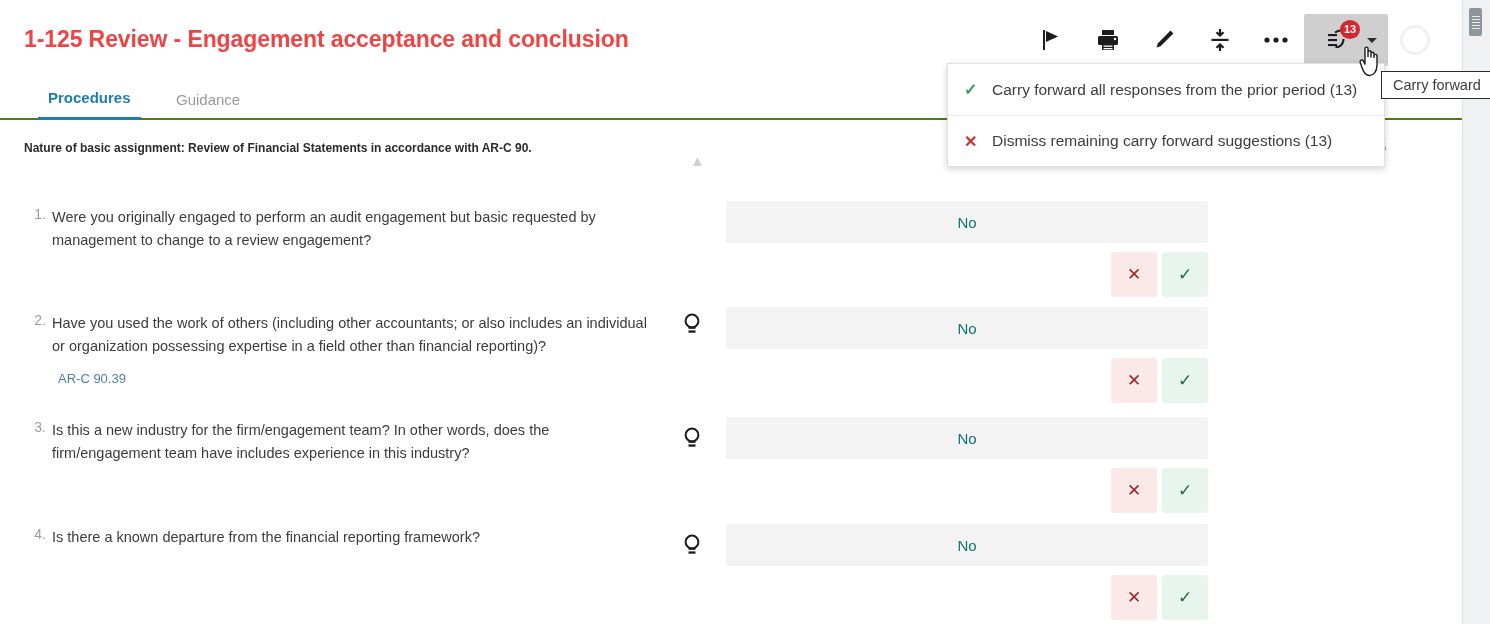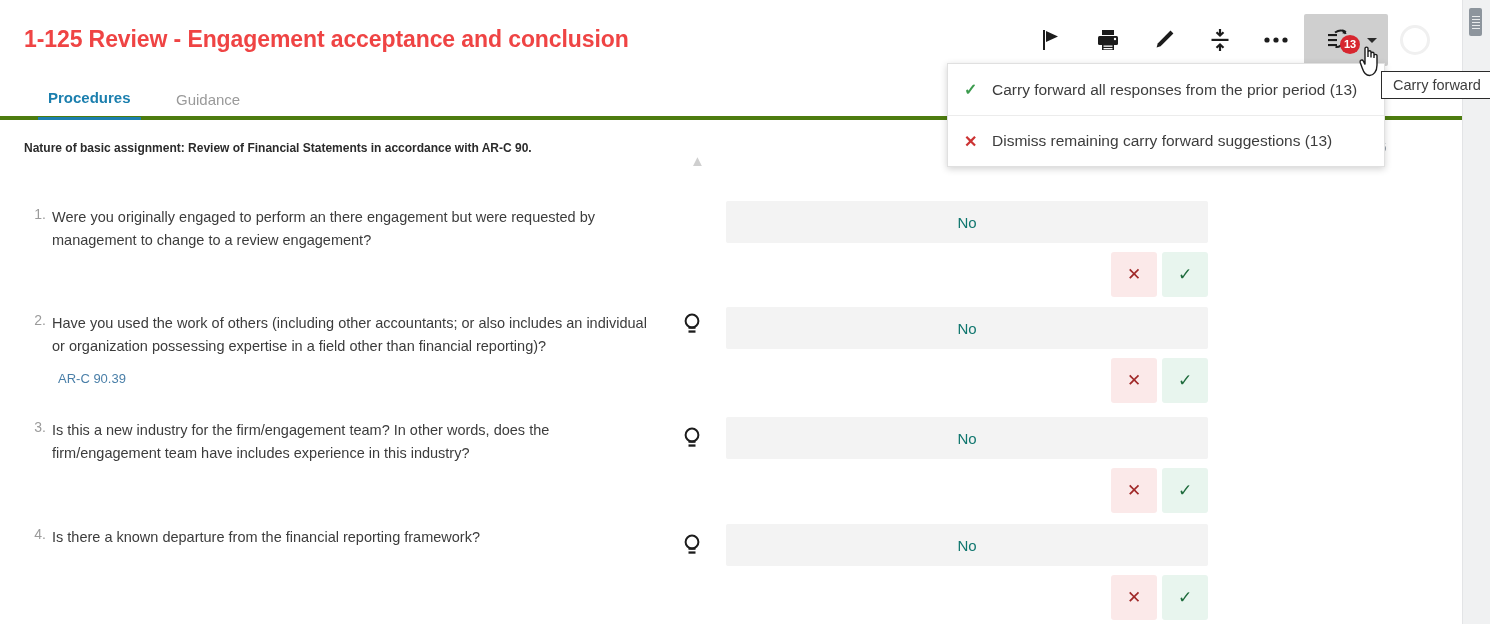--- a/index.html
+++ b/index.html
@@ -44,40 +44,39 @@
     justify-content: center; background: transparent; border: none;
     cursor: pointer; position: relative; color: #1c1c1c;
   }
   .tb-btn.active { background: #cfcfcf; border-radius: 2px; width: 84px; }
   .badge {
     position: absolute; top: 6px; left: 36px;
     min-width: 19px; height: 19px; padding: 0 4px;
     background: #d7262f; color: #fff; border-radius: 50%;
     font-size: 11px; font-weight: bold; line-height: 19px;
     text-align: center;
-    margin-top: 15px;
   }
   .caret-dn {
     position: absolute; right: 11px; top: 24px;
     width: 0; height: 0; border-left: 5px solid transparent;
     border-right: 5px solid transparent; border-top: 5px solid #2b2b2b;
   }
   .status-circle {
     width: 30px; height: 30px; border-radius: 50%;
     border: 3px solid #f0f0f0; margin-left: 12px;
   }
   .cursor-hand {
     position: absolute; left: 1358px; top: 44px; width: 26px; height: 34px;
     pointer-events: none; z-index: 60;
   }
 
   
   .tabs {
     position: absolute; top: 78px; left: 0; width: 1462px; height: 42px;
-    border-bottom: 4px solid #4d7c0f;
+    border-bottom: 2px solid #4d7c0f;
   }
   .tab {
     position: absolute; top: 0; height: 42px; padding: 0 10px;
     font-size: 15px; cursor: pointer; background: none; border: none;
     font-family: inherit;
   }
   .tab-procedures { left: 38px; color: #1b7fae; font-weight: bold;
     border-bottom: 3px solid #1b7fae; }
   .tab-guidance { left: 166px; color: #9a9a9a; }
 
@@ -244,21 +243,21 @@
     <button class="tab tab-procedures">Procedures</button>
     <button class="tab tab-guidance">Guidance</button>
   </div>
 
   <div class="content">
     <div class="section-heading">Nature of basic assignment: Review of Financial Statements in accordance with AR-C 90.</div>
     <div class="collapse-chevron">▲</div>
 
     <div class="q-row" style="top:85px">
       <div class="q-num">1.</div>
-      <div class="q-text">Were you originally engaged to perform an there engagement but were requested by management to change to a review engagement?</div>
+      <div class="q-text">Were you originally engaged to perform an audit engagement but basic requested by management to change to a review engagement?</div>
       <div class="answer-box" style="top:-5px">No</div>
       <div class="cf-actions" style="top:46px">
         <button class="cf-btn cf-reject">✕</button>
         <button class="cf-btn cf-accept">✓</button>
       </div>
     </div>
 
     <div class="q-row" style="top:191px">
       <div class="q-num">2.</div>
       <div class="q-text">

